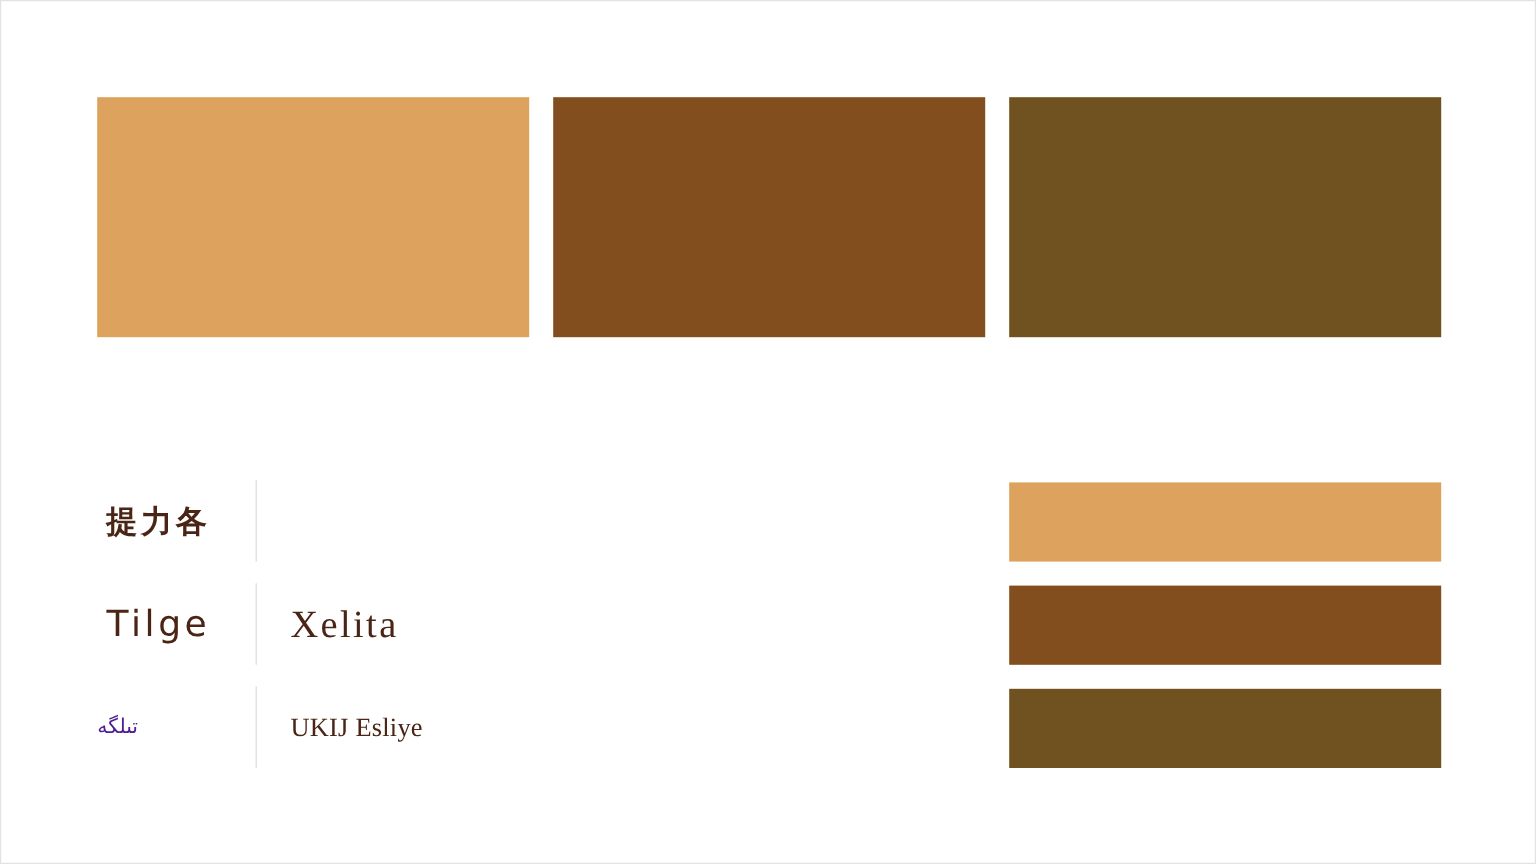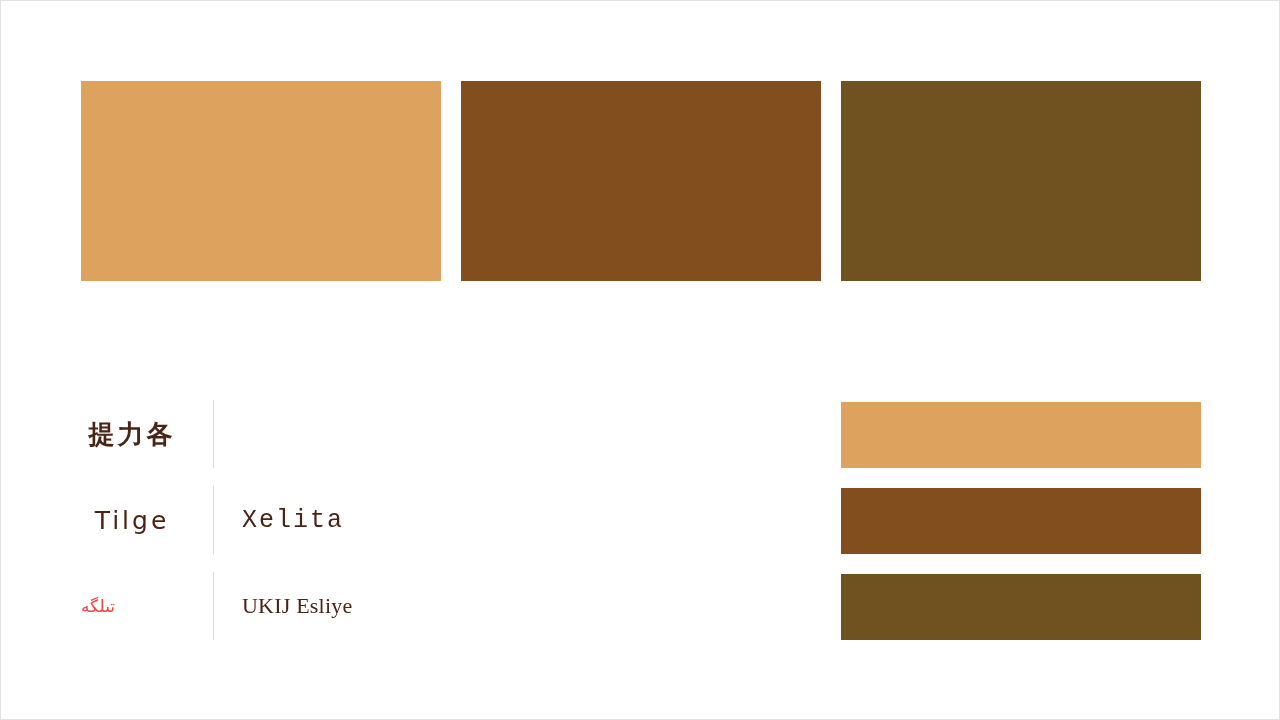--- a/index.html
+++ b/index.html
@@ -71,21 +71,21 @@
   }
   .sample-cell.s-cjk {
     font-family: "DejaVu Sans", sans-serif;
     font-size: 26px;
     font-weight: 700;
     letter-spacing: 3px;
     justify-content: center;
   }
   .sample-cell.s-latin {
     font-family: "DejaVu Sans", sans-serif;
-    font-size: 25px;
+    font-size: 30px;
     font-weight: 400;
     letter-spacing: 3px;
     justify-content: center;
   }
   .sample-cell.s-arabic {
     font-family: "DejaVu Sans", sans-serif;
     font-size: 17px;
     font-weight: 400;
     direction: rtl;
     justify-content: flex-end;
@@ -110,22 +110,22 @@
     color: #4a2414;
     white-space: nowrap;
   }
   .name-cell.n-cjk {
     font-family: "DejaVu Sans", sans-serif;
     font-size: 26px;
     font-weight: 700;
     letter-spacing: 4px;
   }
   .name-cell.n-latin {
-    font-family: Liberation Mono, monospace;
-    font-size: 25px;
+    font-family: Liberation Serif, serif;
+    font-size: 32px;
     font-weight: 400;
     letter-spacing: 2px;
   }
   .name-cell.n-serif {
     font-family: "Liberation Serif", "DejaVu Serif", serif;
     font-size: 22px;
     font-weight: 400;
     letter-spacing: 0.2px;
   }
 
@@ -165,21 +165,21 @@
       <div class="row-divider" style="background-color: rgb(220, 220, 220);"></div>
     </div>
 
     <div class="specimen-row row-1">
       <div class="sample-cell s-latin" style="color: rgb(74, 36, 20);">Tilge</div>
       <div class="row-divider" style="background-color: rgb(220, 220, 220);"></div>
       <div class="name-cell n-latin" style="color: rgb(74, 36, 20);">Xelita</div>
     </div>
 
     <div class="specimen-row row-2">
-      <div class="sample-cell s-arabic" style="color: #ef4444;">تىلگە</div>
+      <div class="sample-cell s-arabic" style="color: #4c1d95;">تىلگە</div>
       <div class="row-divider" style="background-color: rgb(220, 220, 220);"></div>
       <div class="name-cell n-serif" style="color: rgb(74, 36, 20);">UKIJ Esliye</div>
     </div>
 
   </div>
 
   <div class="bar-stack">
     <div class="color-bar b-0" style="background-color: rgb(221, 162, 93);"></div>
     <div class="color-bar b-1" style="background-color: rgb(130, 78, 29);"></div>
     <div class="color-bar b-2" style="background-color: rgb(111, 82, 31);"></div>

